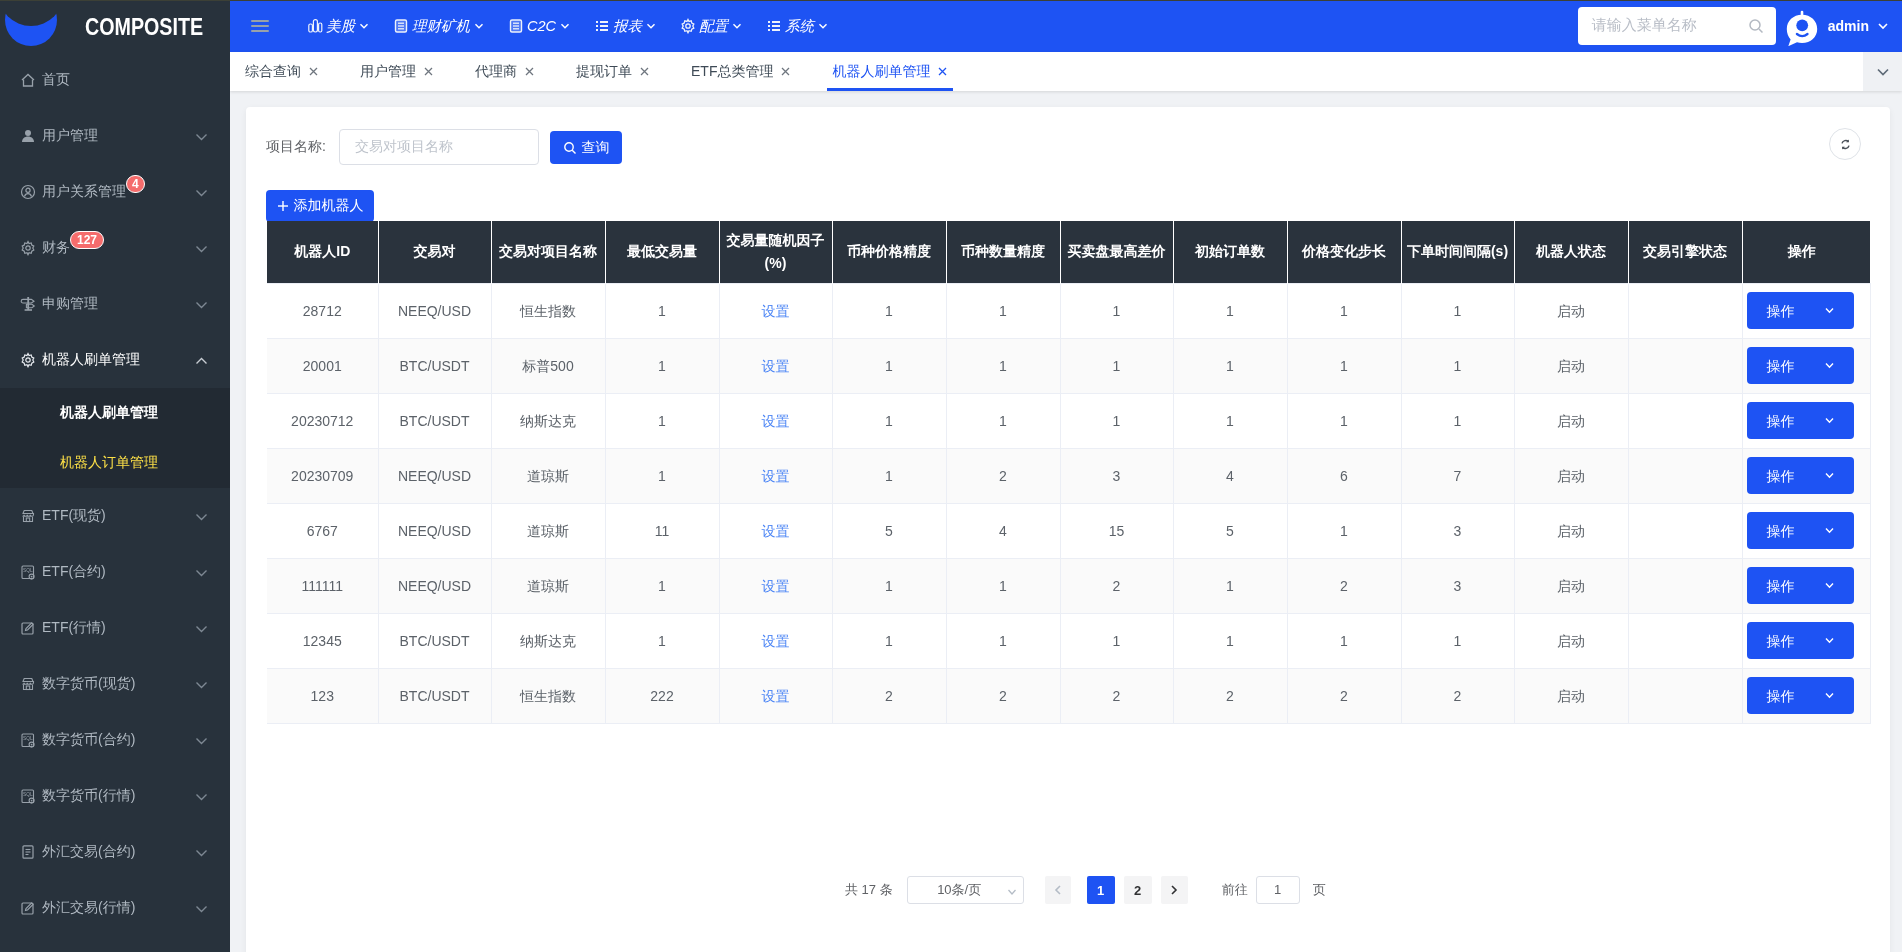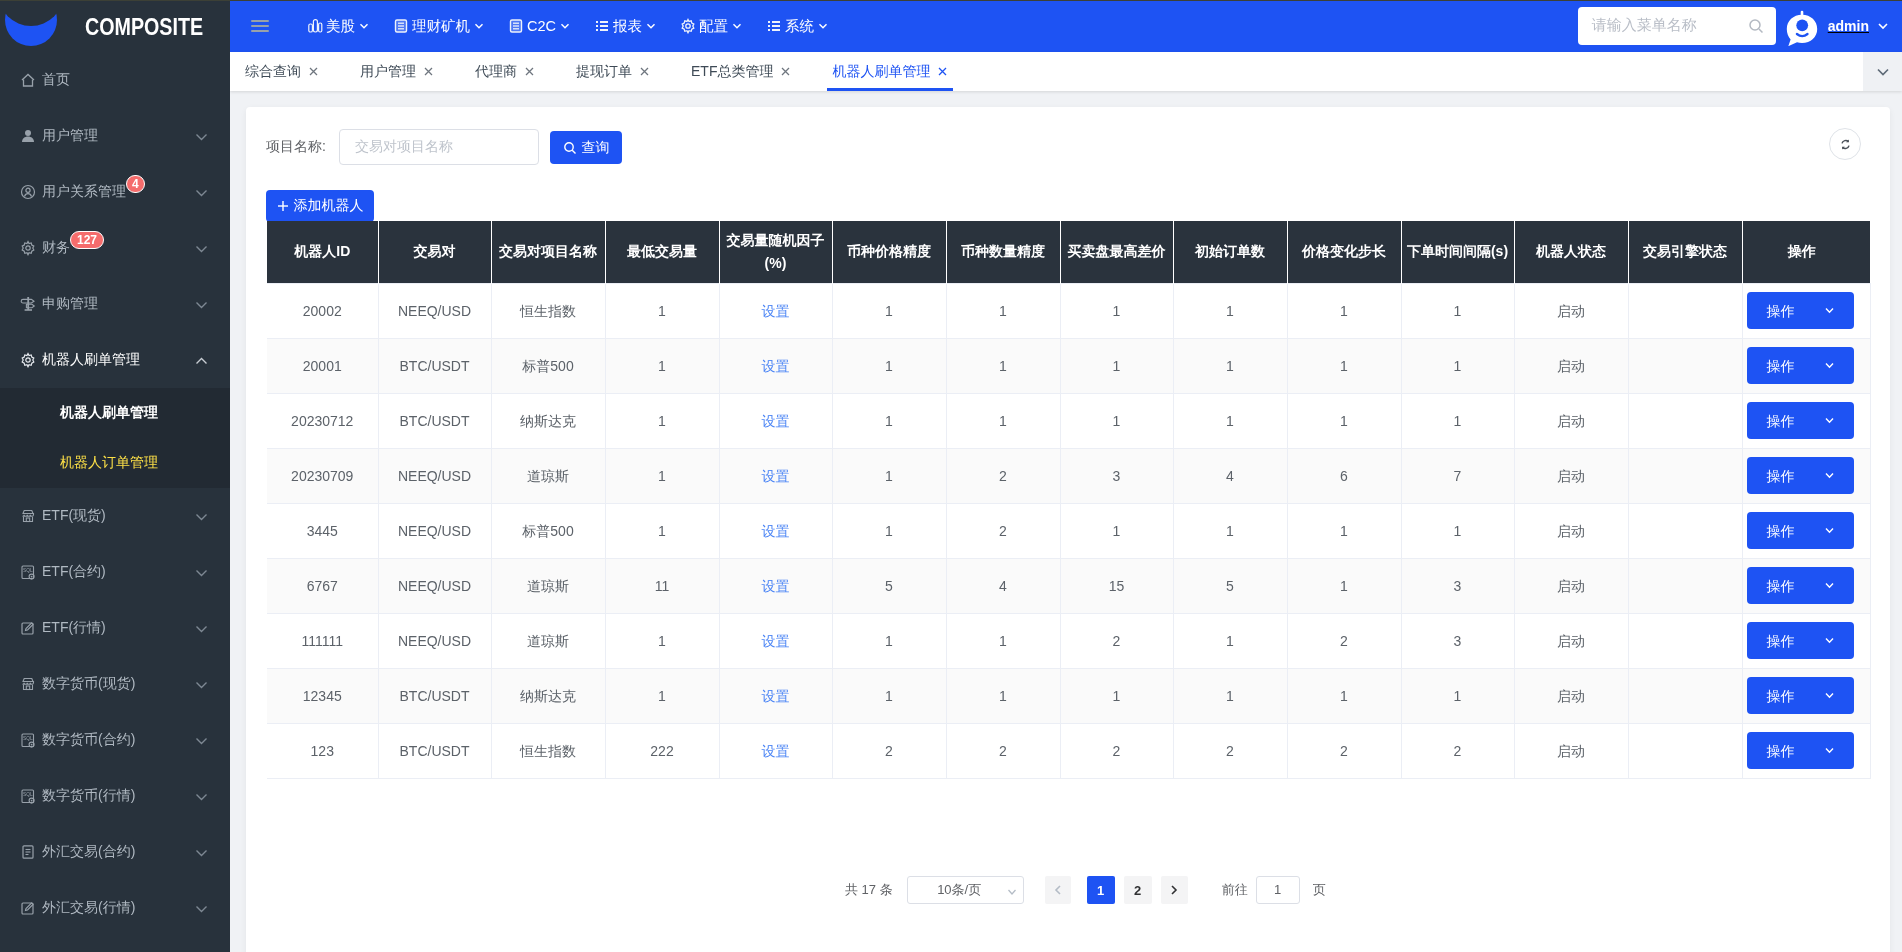--- a/index.html
+++ b/index.html
@@ -18,25 +18,25 @@
 .menu-item.active{color:#fff;}
 .badge{background:#f56c6c;color:#fff;border:1px solid #fff;border-radius:10px;font-size:12px;line-height:16px;padding:0 6px;position:relative;top:-8px;margin-left:0px;font-weight:bold;}
 .badge.round{padding:0 5px;}
 .submenu{background:#222a33;}
 .sub-item{height:50px;display:flex;align-items:center;padding-left:60px;color:#fde047;font-size:14px;}
 .sub-item.on{color:#fff;font-weight:bold;}
 
 .navbar{position:absolute;left:230px;top:0;width:1672px;height:52px;background:#1e53f3;display:flex;align-items:center;}
 .hamb{width:18px;margin-left:21px;}
 .hamb div{height:2px;background:#98a1aa;margin:3px 0;border-radius:1px;}
-.nav-items{display:flex;margin-left:28px;}
+.nav-items{display:flex;margin-left:28px;font-style:italic;}
 .nav-it{display:flex;align-items:center;color:#fff;font-size:14.5px;margin:0 10px;}
 .nav-it svg{margin-right:3px;}
 .nav-it .car{margin-left:3px;}
-.nav-right{position:absolute;right:12px;top:0;height:52px;display:flex;align-items:center;text-decoration:underline;}
+.nav-right{position:absolute;right:12px;top:0;height:52px;display:flex;align-items:center;}
 .search{width:198px;height:38px;background:#fff;border-radius:4px;position:relative;margin-right:10px;}
 .search .ph{position:absolute;left:14px;top:9px;font-size:15px;color:#b9bec7;}
 .search svg{position:absolute;right:12px;top:11px;}
 .avatar{width:32px;height:36px;position:relative;margin-right:10px;top:2px;}
 .uname{color:#fff;font-size:14px;font-weight:bold;margin-right:7px;}
 
 .tabsbar{position:absolute;left:230px;top:52px;width:1672px;height:39px;background:#fff;box-shadow:0 1px 3px rgba(0,0,0,.12);z-index:3;}
 .tabs{display:flex;height:39px;align-items:center;padding-left:15px;}
 .tab{display:flex;align-items:center;font-size:14px;color:#3e4a56;margin-right:42px;position:relative;height:39px;align-items:center;}
 .tab .x{margin-left:8px;display:inline-flex;}
@@ -475,21 +475,21 @@
             <th>初始订单数</th>
             <th>价格变化步长</th>
             <th>下单时间间隔(s)</th>
             <th>机器人状态</th>
             <th>交易引擎状态</th>
             <th>操作</th>
           </tr>
         </thead>
         <tbody>
           <tr>
-            <td>20002</td>
+            <td>28712</td>
             <td>NEEQ/USD</td>
             <td>恒生指数</td>
             <td>1</td>
             <td class="lnk">设置</td>
             <td>1</td>
             <td>1</td>
             <td>1</td>
             <td>1</td>
             <td>1</td>
             <td>1</td>
@@ -549,41 +549,20 @@
             <td>NEEQ/USD</td>
             <td>道琼斯</td>
             <td>1</td>
             <td class="lnk">设置</td>
             <td>1</td>
             <td>2</td>
             <td>3</td>
             <td>4</td>
             <td>6</td>
             <td>7</td>
-            <td>启动</td>
-            <td></td>
-            <td><div class="opbtn">
-                <span>操作</span>
-                <svg width="13" height="13" viewBox="0 0 13 13">
-                  <path d="M3 4.5l3.5 3.8L10 4.5" stroke="#fff" stroke-width="1.4" fill="none"></path>
-                </svg>
-              </div></td>
-          </tr>
-          <tr>
-            <td>3445</td>
-            <td>NEEQ/USD</td>
-            <td>标普500</td>
-            <td>1</td>
-            <td class="lnk">设置</td>
-            <td>1</td>
-            <td>2</td>
-            <td>1</td>
-            <td>1</td>
-            <td>1</td>
-            <td>1</td>
             <td>启动</td>
             <td></td>
             <td><div class="opbtn">
                 <span>操作</span>
                 <svg width="13" height="13" viewBox="0 0 13 13">
                   <path d="M3 4.5l3.5 3.8L10 4.5" stroke="#fff" stroke-width="1.4" fill="none"></path>
                 </svg>
               </div></td>
           </tr>
           <tr>

